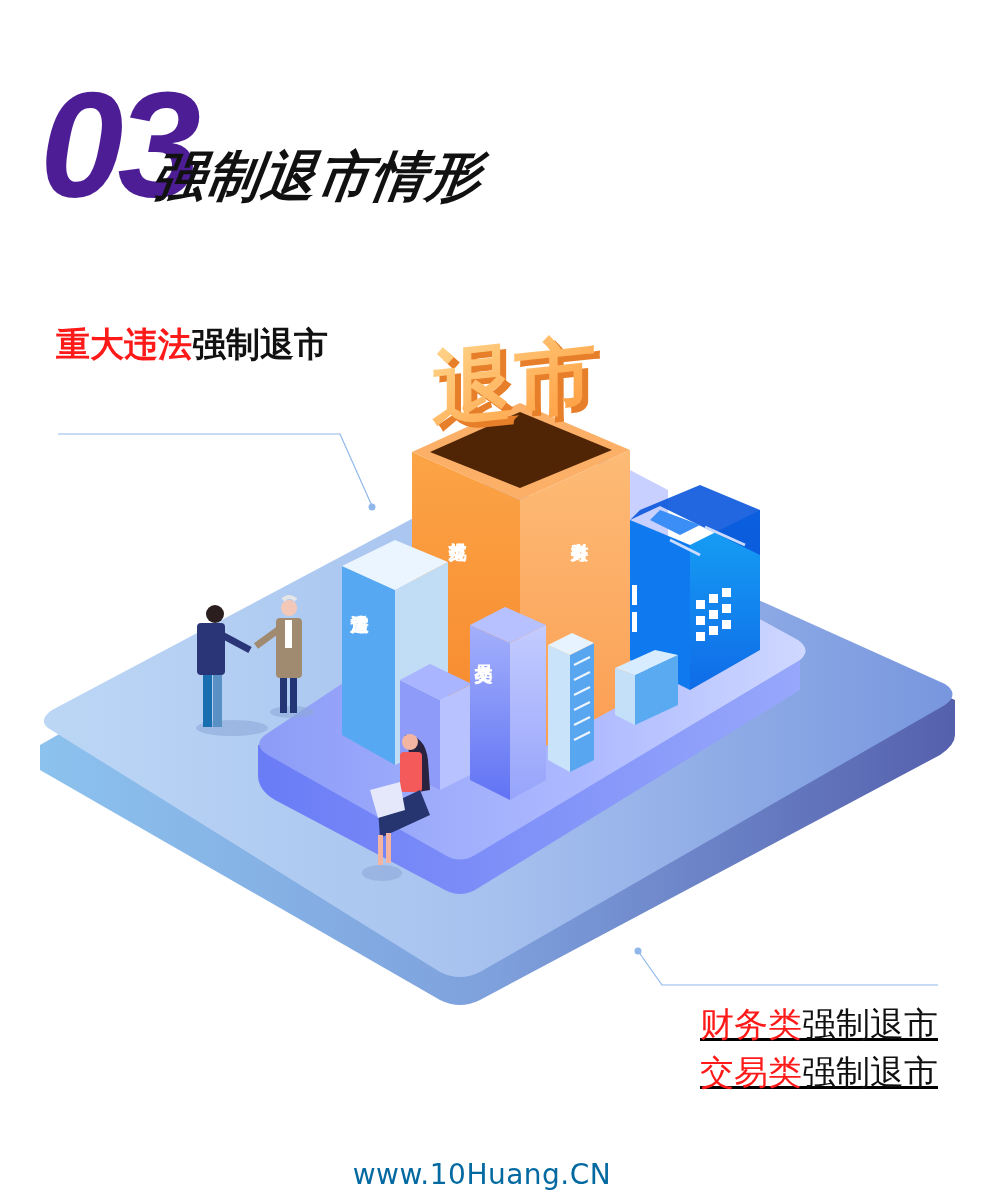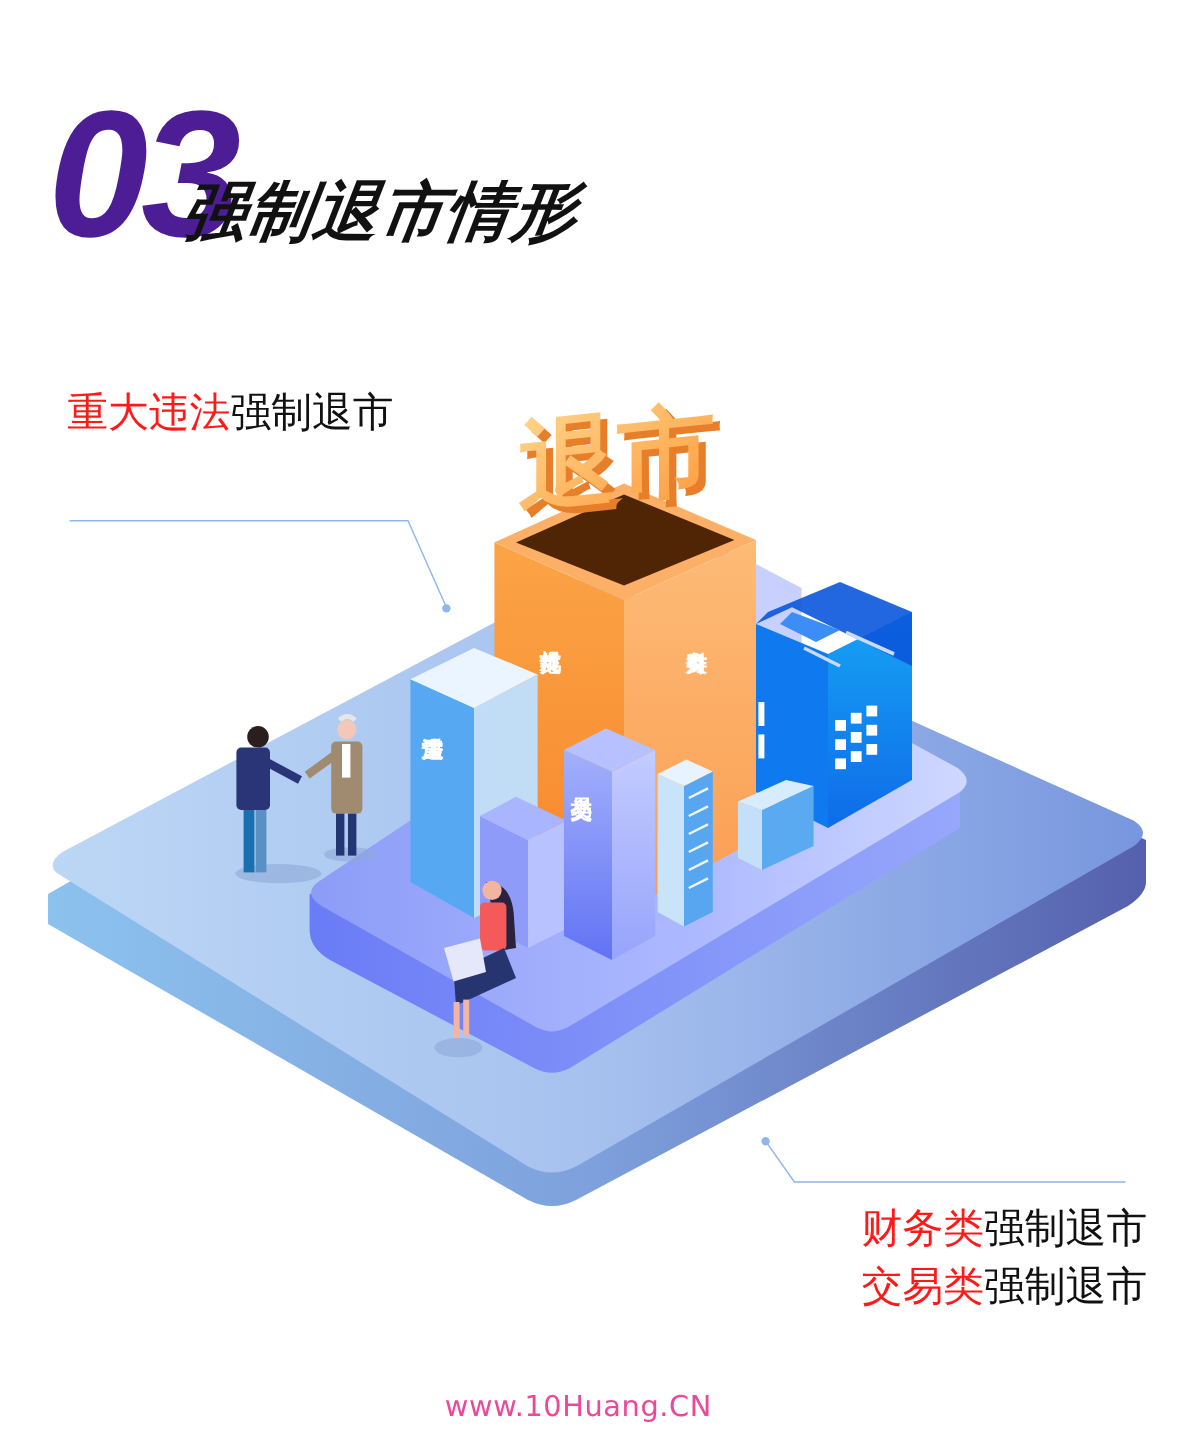--- a/index.html
+++ b/index.html
@@ -10,24 +10,24 @@
   
   .big-num { left: 40px; top: 70px; font-family: "Liberation Sans", sans-serif; font-weight: 700;
              font-style: italic; font-size: 150px; color: #4c1d95; letter-spacing: -6px; line-height: 1; }
   .title { left: 152px; top: 150px; font-family: "DejaVu Sans", sans-serif; font-weight: 700; font-style: italic;
            font-size: 54px; color: #111; letter-spacing: 1px; line-height: 1; transform: skewX(-8deg); }
 
   
   .callout { font-size: 34px; line-height: 48px; white-space: nowrap; }
   .callout .red { color: #ff1a1a; }
   .callout .dark { color: #111; }
-  .callout-tl { left: 56px; top: 320px; }
-  .callout-br { right: 44px; top: 1000px; text-align: right; }
-
-  .url { left: 0; width: 964px; top: 1158px; text-align: center; font-size: 24px; color: #ec4899;
+  .callout-tl { left: 56px; top: 320px; font-weight: bold; }
+  .callout-br { right: 62px; top: 1000px; text-align: right; text-decoration: underline; }
+
+  .url { left: 0; width: 964px; top: 1158px; text-align: center; font-size: 28px; color: #0369a1;
          font-family: "DejaVu Sans", sans-serif; letter-spacing: 0.5px; }
 
   svg.scene { position: absolute; left: 0; top: 0; }
 </style>
 </head>
 <body>
 
 <div class="abs big-num">03</div>
 <div class="abs title">强制退市情形</div>
 

